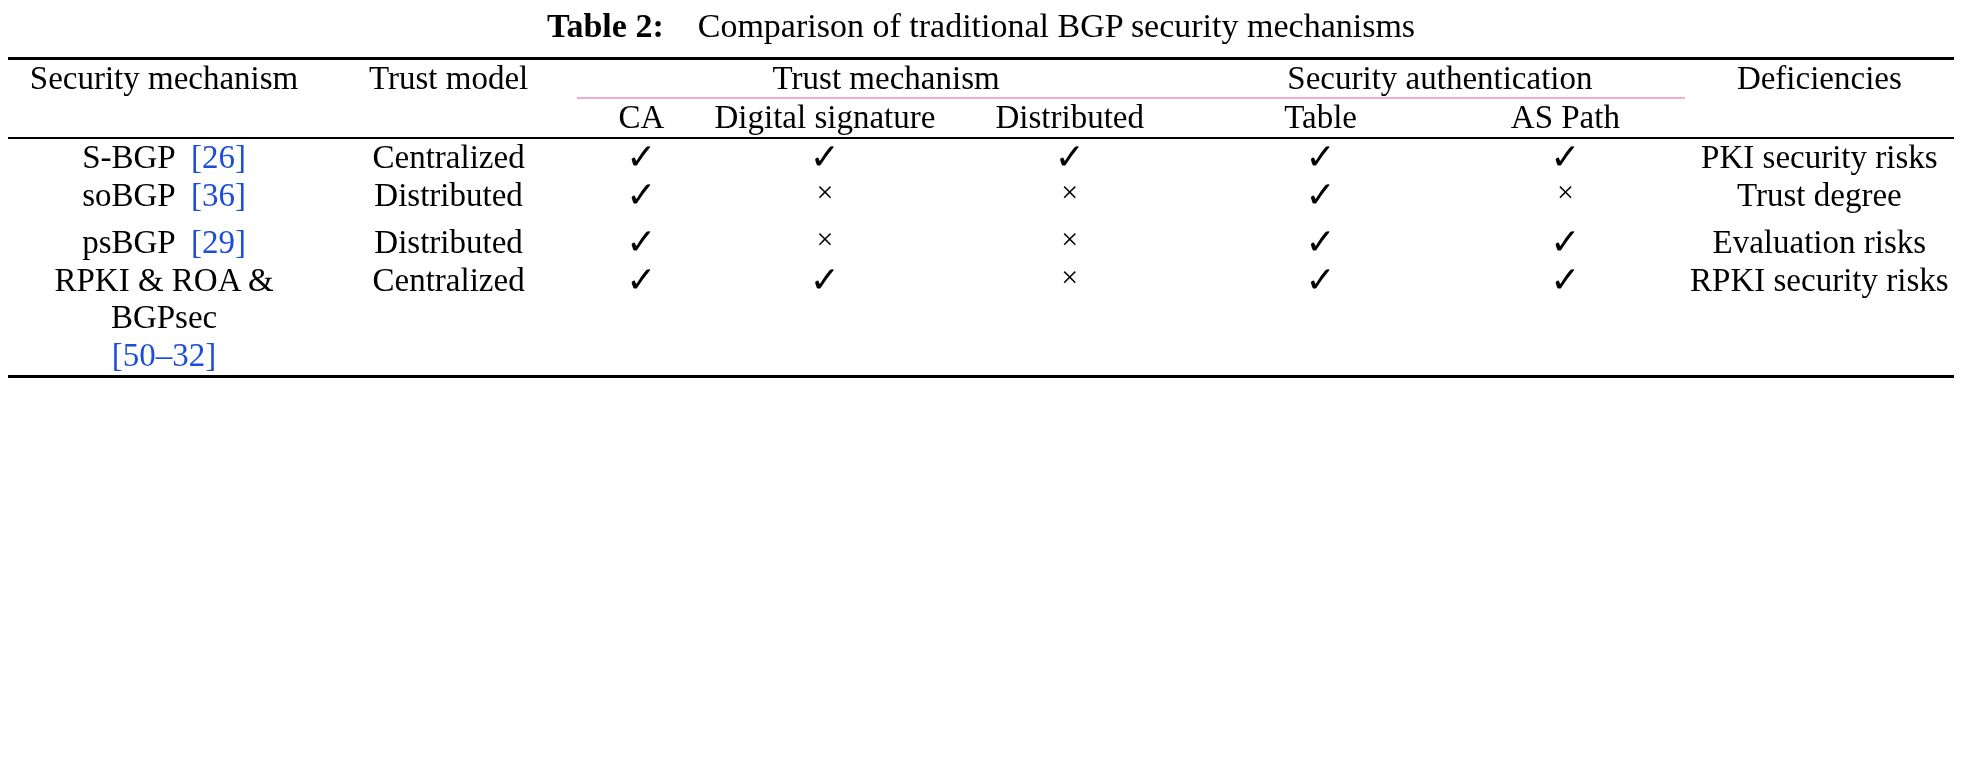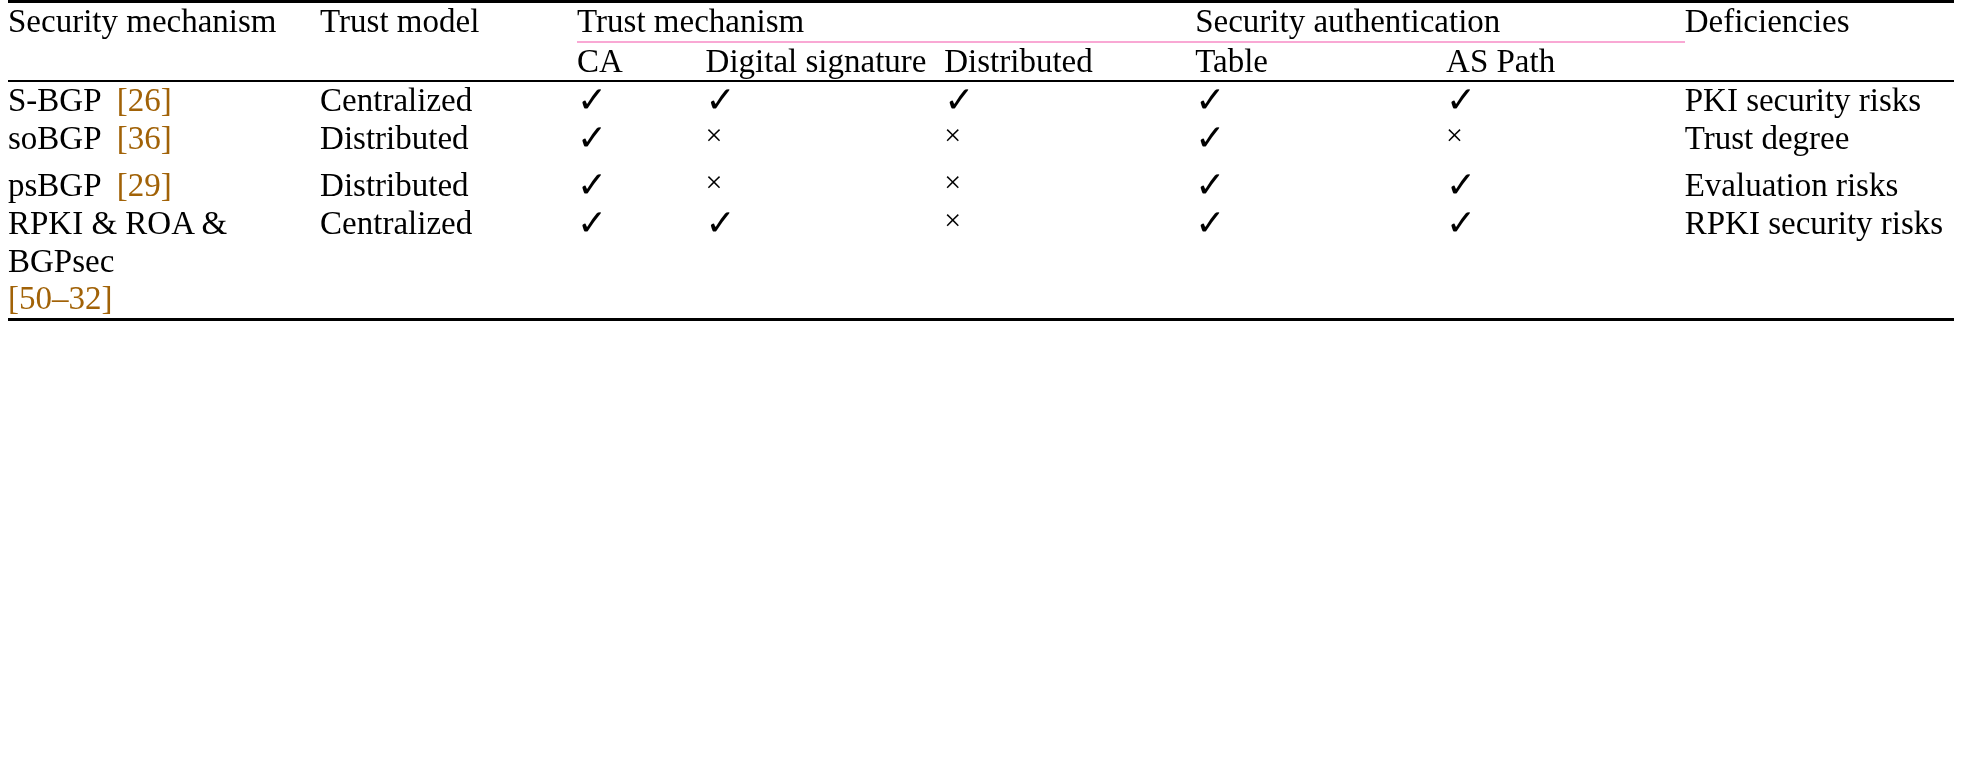--- a/index.html
+++ b/index.html
@@ -38,21 +38,21 @@
   table.tbl {
     width: 100%;
     border-collapse: collapse;
     font-size: 33px;
     line-height: 1.14;
   }
   table.tbl td, table.tbl th {
     padding: 0;
     vertical-align: top;
     font-weight: normal;
-    text-align: left;
+    text-align: center;
   }
   
   .rule-top td {
     border-top: 3px solid #000;
     height: 0;
     font-size: 0;
     line-height: 0;
     padding: 0;
   }
   .rule-mid td {
@@ -92,37 +92,42 @@
   }
   .mark {
     font-size: 36px;
     line-height: 1;
   }
   .cross {
     font-size: 30px;
     line-height: 1;
   }
   .ref {
-    color: #a16207;
+    color: #1d4ed8;
   }
   .col-mech { width: 255px; }
   .col-trust { width: 210px; }
   .col-ca { width: 105px; }
   .col-ds { width: 195px; }
   .col-enc { width: 205px; }
   .col-src { width: 205px; }
   .col-as { width: 195px; }
   .col-def { width: 220px; }
   .hdr-ca { padding-left: 4px; margin-left: 32px; }
 </style>
 </head>
 <body>
 
 <div class="page">
 
+  <div class="caption">
+    <span class="cap-label">Table 2:</span>
+    <span>&nbsp;&nbsp;</span>
+    <span class="cap-text">Comparison of traditional BGP security mechanisms</span>
+  </div>
 
   <table class="tbl">
     <colgroup>
       <col class="col-mech">
       <col class="col-trust">
       <col class="col-ca">
       <col class="col-ds">
       <col class="col-enc">
       <col class="col-src">
       <col class="col-as">

